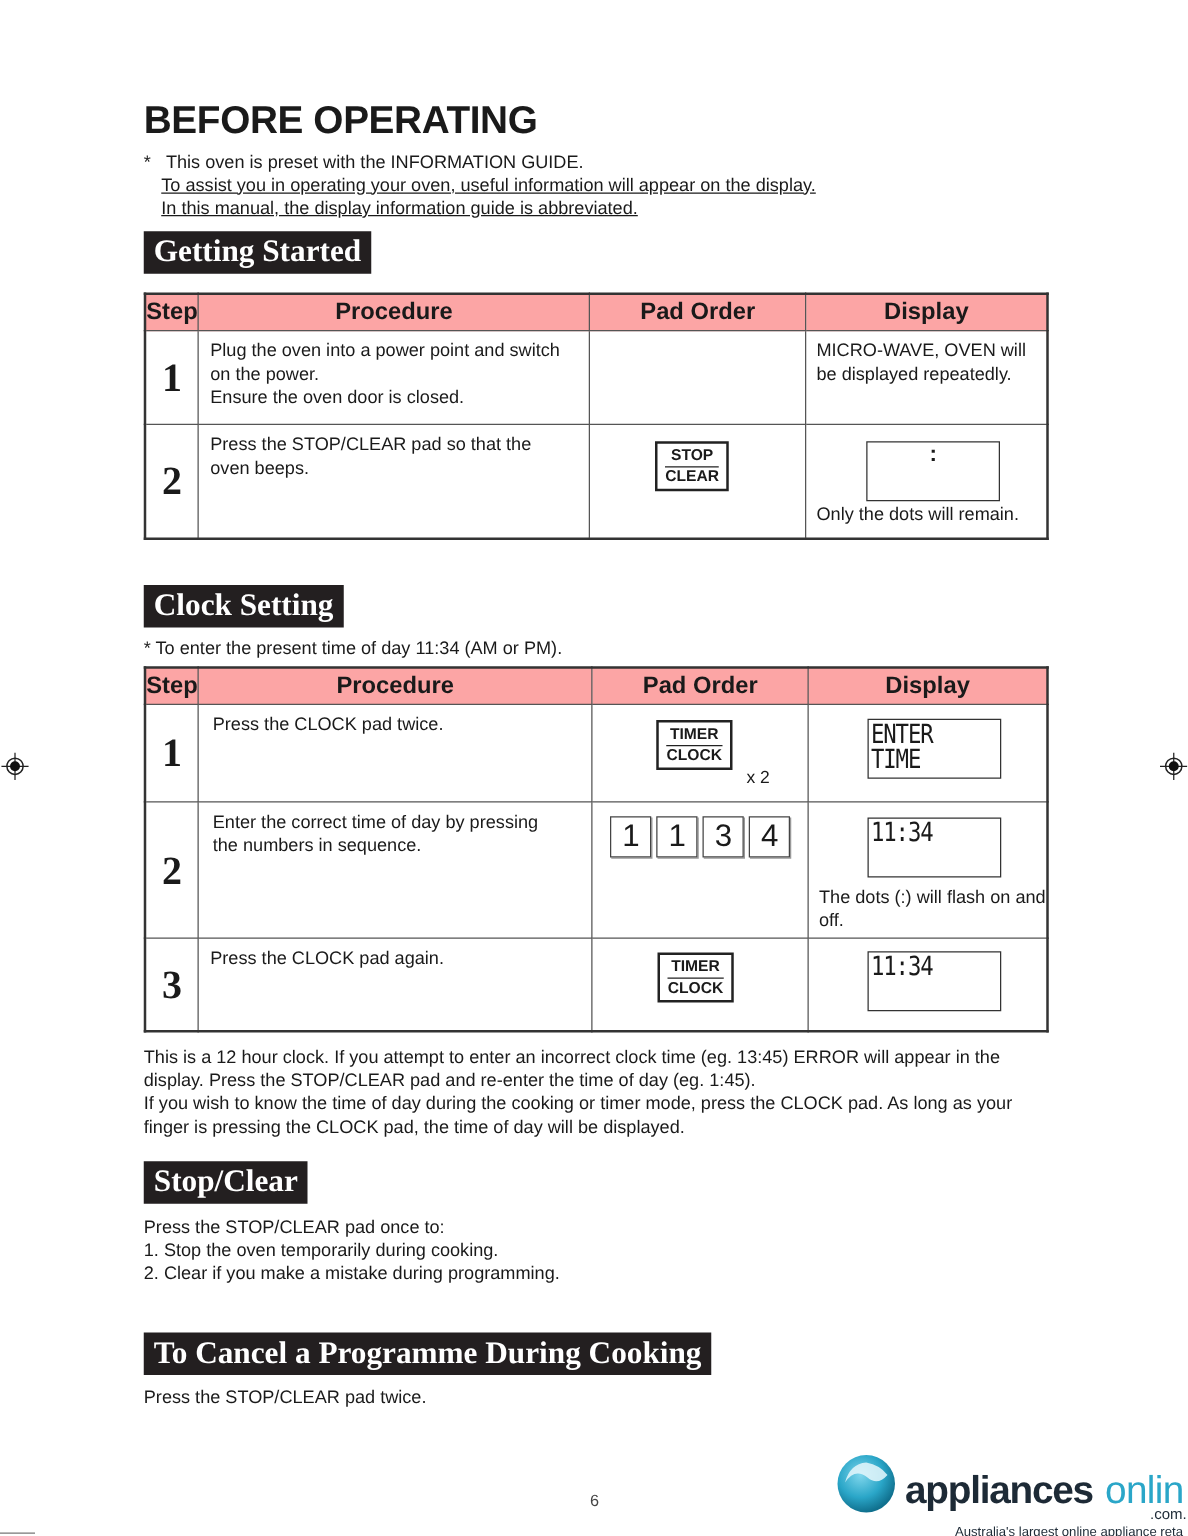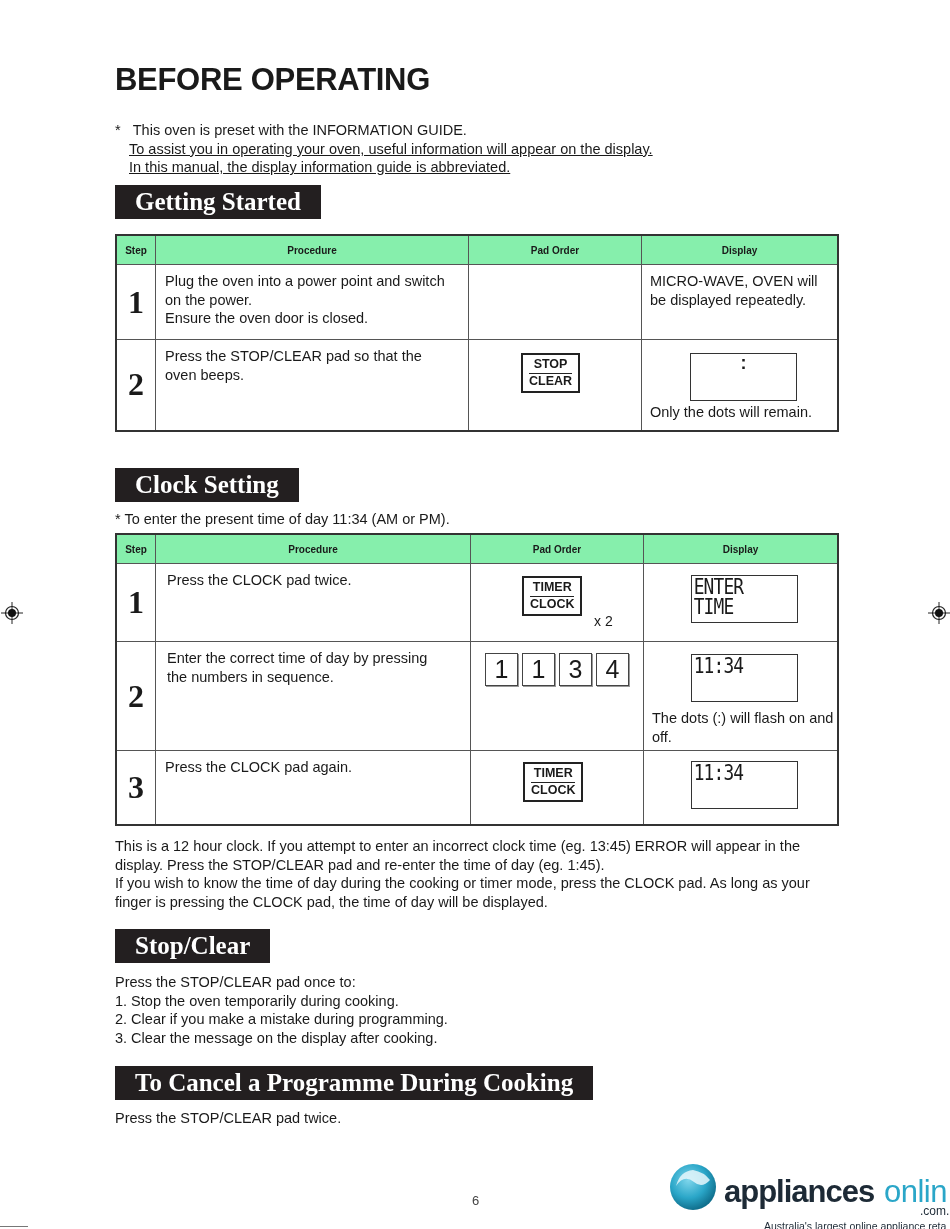--- a/index.html
+++ b/index.html
@@ -1,26 +1,26 @@
 <!DOCTYPE html>
 <html><head>
 <meta charset="utf-8">
 <style>
   html, body { margin:0; padding:0; background:#fff; }
   body { width:950px; height:1229px; position:relative; overflow:hidden;
          font-family:"Liberation Sans", sans-serif; color:#1a1a1a; }
   .abs { position:absolute; }
-  .title { left:115px; top:62px; font-size:31px; font-weight:bold; letter-spacing:-0.3px; }
+  .title { left:115px; top:78px; font-size:31px; font-weight:bold; letter-spacing:-0.3px; }
   .intro { left:115px; top:121px; font-size:14.5px; line-height:18.5px; }
   .intro .ind { padding-left:14px;text-decoration:underline; }
   .sec-head { background:#231f20; color:#fff; font-family:"Liberation Serif", serif;
-              font-weight:bold; font-size:25px; padding:0 20px; height:34px; line-height:34px; }
+              font-weight:bold; font-size:25px; padding:0 8px; height:34px; line-height:34px; }
   table.steps { position:absolute; left:115px; width:724px; border-collapse:collapse;
                 border:2px solid #333; font-size:14.5px; }
-  table.steps th { background:#86efac; font-weight:bold; font-size:10px; height:28px;
+  table.steps th { background:#fca5a5; font-weight:bold; font-size:19px; height:28px;
                    border:1px solid #555; border-bottom:1.5px solid #555; padding:0; }
   table.steps td { border:1px solid #555; vertical-align:top; padding:0; }
   td.stepnum { width:38px; text-align:center; vertical-align:middle !important;
                font-family:"Liberation Serif", serif; font-weight:bold; font-size:32px; }
   td.proc { width:294px; padding:7px 9px 0 9px !important; line-height:18.5px; }
   td.pad { width:172px; position:relative; }
   td.disp { position:relative; }
   .disp-text { padding:7px 8px 0 8px; line-height:19px; }
   .padkey { position:absolute; border:2px solid #222; background:#fff; text-align:center;
             font-weight:bold; font-size:12.5px; line-height:15px; padding:2px 6px; }
@@ -171,21 +171,20 @@
   <div>display. Press the STOP/CLEAR pad and re-enter the time of day (eg. 1:45).</div>
   <div>If you wish to know the time of day during the cooking or timer mode, press the CLOCK pad. As long as your</div>
   <div>finger is pressing the CLOCK pad, the time of day will be displayed.</div>
 </div>
 
 <div class="abs sec-head" style="left:115px; top:929px;">Stop/Clear</div>
 <div class="abs note" style="left:115px; top:973px;">
   <div>Press the STOP/CLEAR pad once to:</div>
   <div>1.  Stop the oven temporarily during cooking.</div>
   <div>2.  Clear if you make a mistake during programming.</div>
-  <div>3.  Clear the message on the display after cooking.</div>
 </div>
 
 <div class="abs sec-head" style="left:115px; top:1066px;">To Cancel a Programme During Cooking</div>
 <div class="abs note" style="left:115px; top:1109px;">Press the STOP/CLEAR pad twice.</div>
 
 <svg class="regmark" style="left:1px; top:602px;" viewBox="0 0 22 22">
   <line x1="11" y1="0" x2="11" y2="22" stroke="#222" stroke-width="1"></line>
   <line x1="0" y1="11" x2="22" y2="11" stroke="#222" stroke-width="1"></line>
   <circle cx="11" cy="11" r="6.5" fill="none" stroke="#222" stroke-width="1.2"></circle>
   <circle cx="11" cy="11" r="4" fill="#111"></circle>

